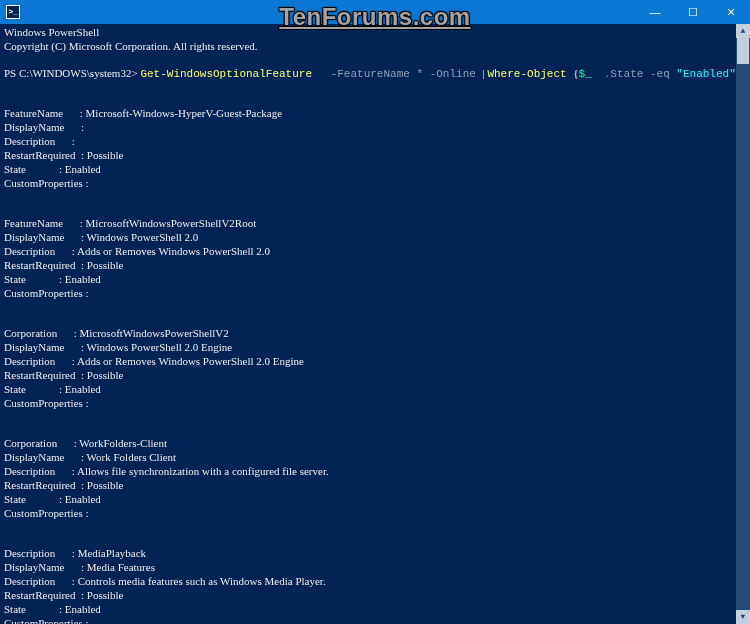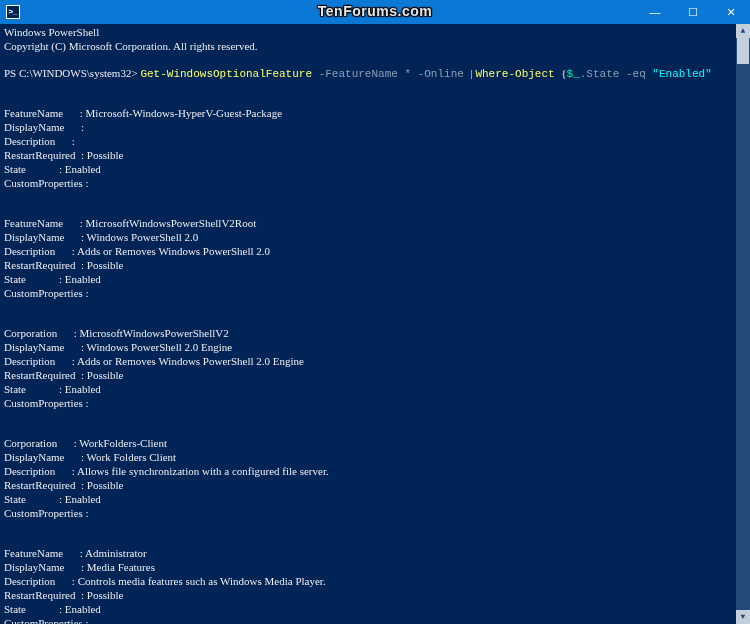--- a/index.html
+++ b/index.html
@@ -98,36 +98,37 @@
     display: flex;
     align-items: center;
     justify-content: center;
     font-size: 8px;
     color: #234a78;
   }
   .scroll-arrow.top { top: 0; }
   .scroll-arrow.bot { bottom: 0; }
   .c-white  { color: #eeedf0; font-family: Liberation Serif, serif; }
   .c-yellow { color: #ffff66; }
-  .c-gray   { color: #8aa0b6; }
+  .c-gray   { color: #8aa0b6; margin-left: 12px; }
   .c-green  { color: #00ff99; }
   .c-cyan   { color: #00ffff; }
   .watermark {
     position: absolute;
     top: 4px;
     left: 50%;
     transform: translateX(-50%);
     font-family: Arial, sans-serif;
-    font-size: 14px;
+    font-size: 24px;
     font-weight: bold;
-    color: #e5e5e5;
+    color: #a3a3a3;
     text-shadow: -1px -1px 1px #000, 1px -1px 1px #000, -1px 1px 1px #000, 1px 1px 1px #000;
     pointer-events: none;
     z-index: 50;
     letter-spacing: 0.5px;
+    text-decoration: underline;
   }
 </style>
 </head>
 <body>
 
 <div class="window">
 
   <div class="titlebar">
     <div class="titlebar-left">
       <div class="ps-icon">&gt;_</div>
@@ -173,21 +174,21 @@
 
 
 <span class="c-white">Corporation      : WorkFolders-Client</span>
 <span class="c-white">DisplayName      : Work Folders Client</span>
 <span class="c-white">Description      : Allows file synchronization with a configured file server.</span>
 <span class="c-white">RestartRequired  : Possible</span>
 <span class="c-white">State            : Enabled</span>
 <span class="c-white">CustomProperties : </span>
 
 
-<span class="c-white">FeatureName      : Administrator</span>
+<span class="c-white">Description      : MediaPlayback</span>
 <span class="c-white">DisplayName      : Media Features</span>
 <span class="c-white">Description      : Controls media features such as Windows Media Player.</span>
 <span class="c-white">RestartRequired  : Possible</span>
 <span class="c-white">State            : Enabled</span>
 <span class="c-white">CustomProperties : </span>
 
 
 
 
 

